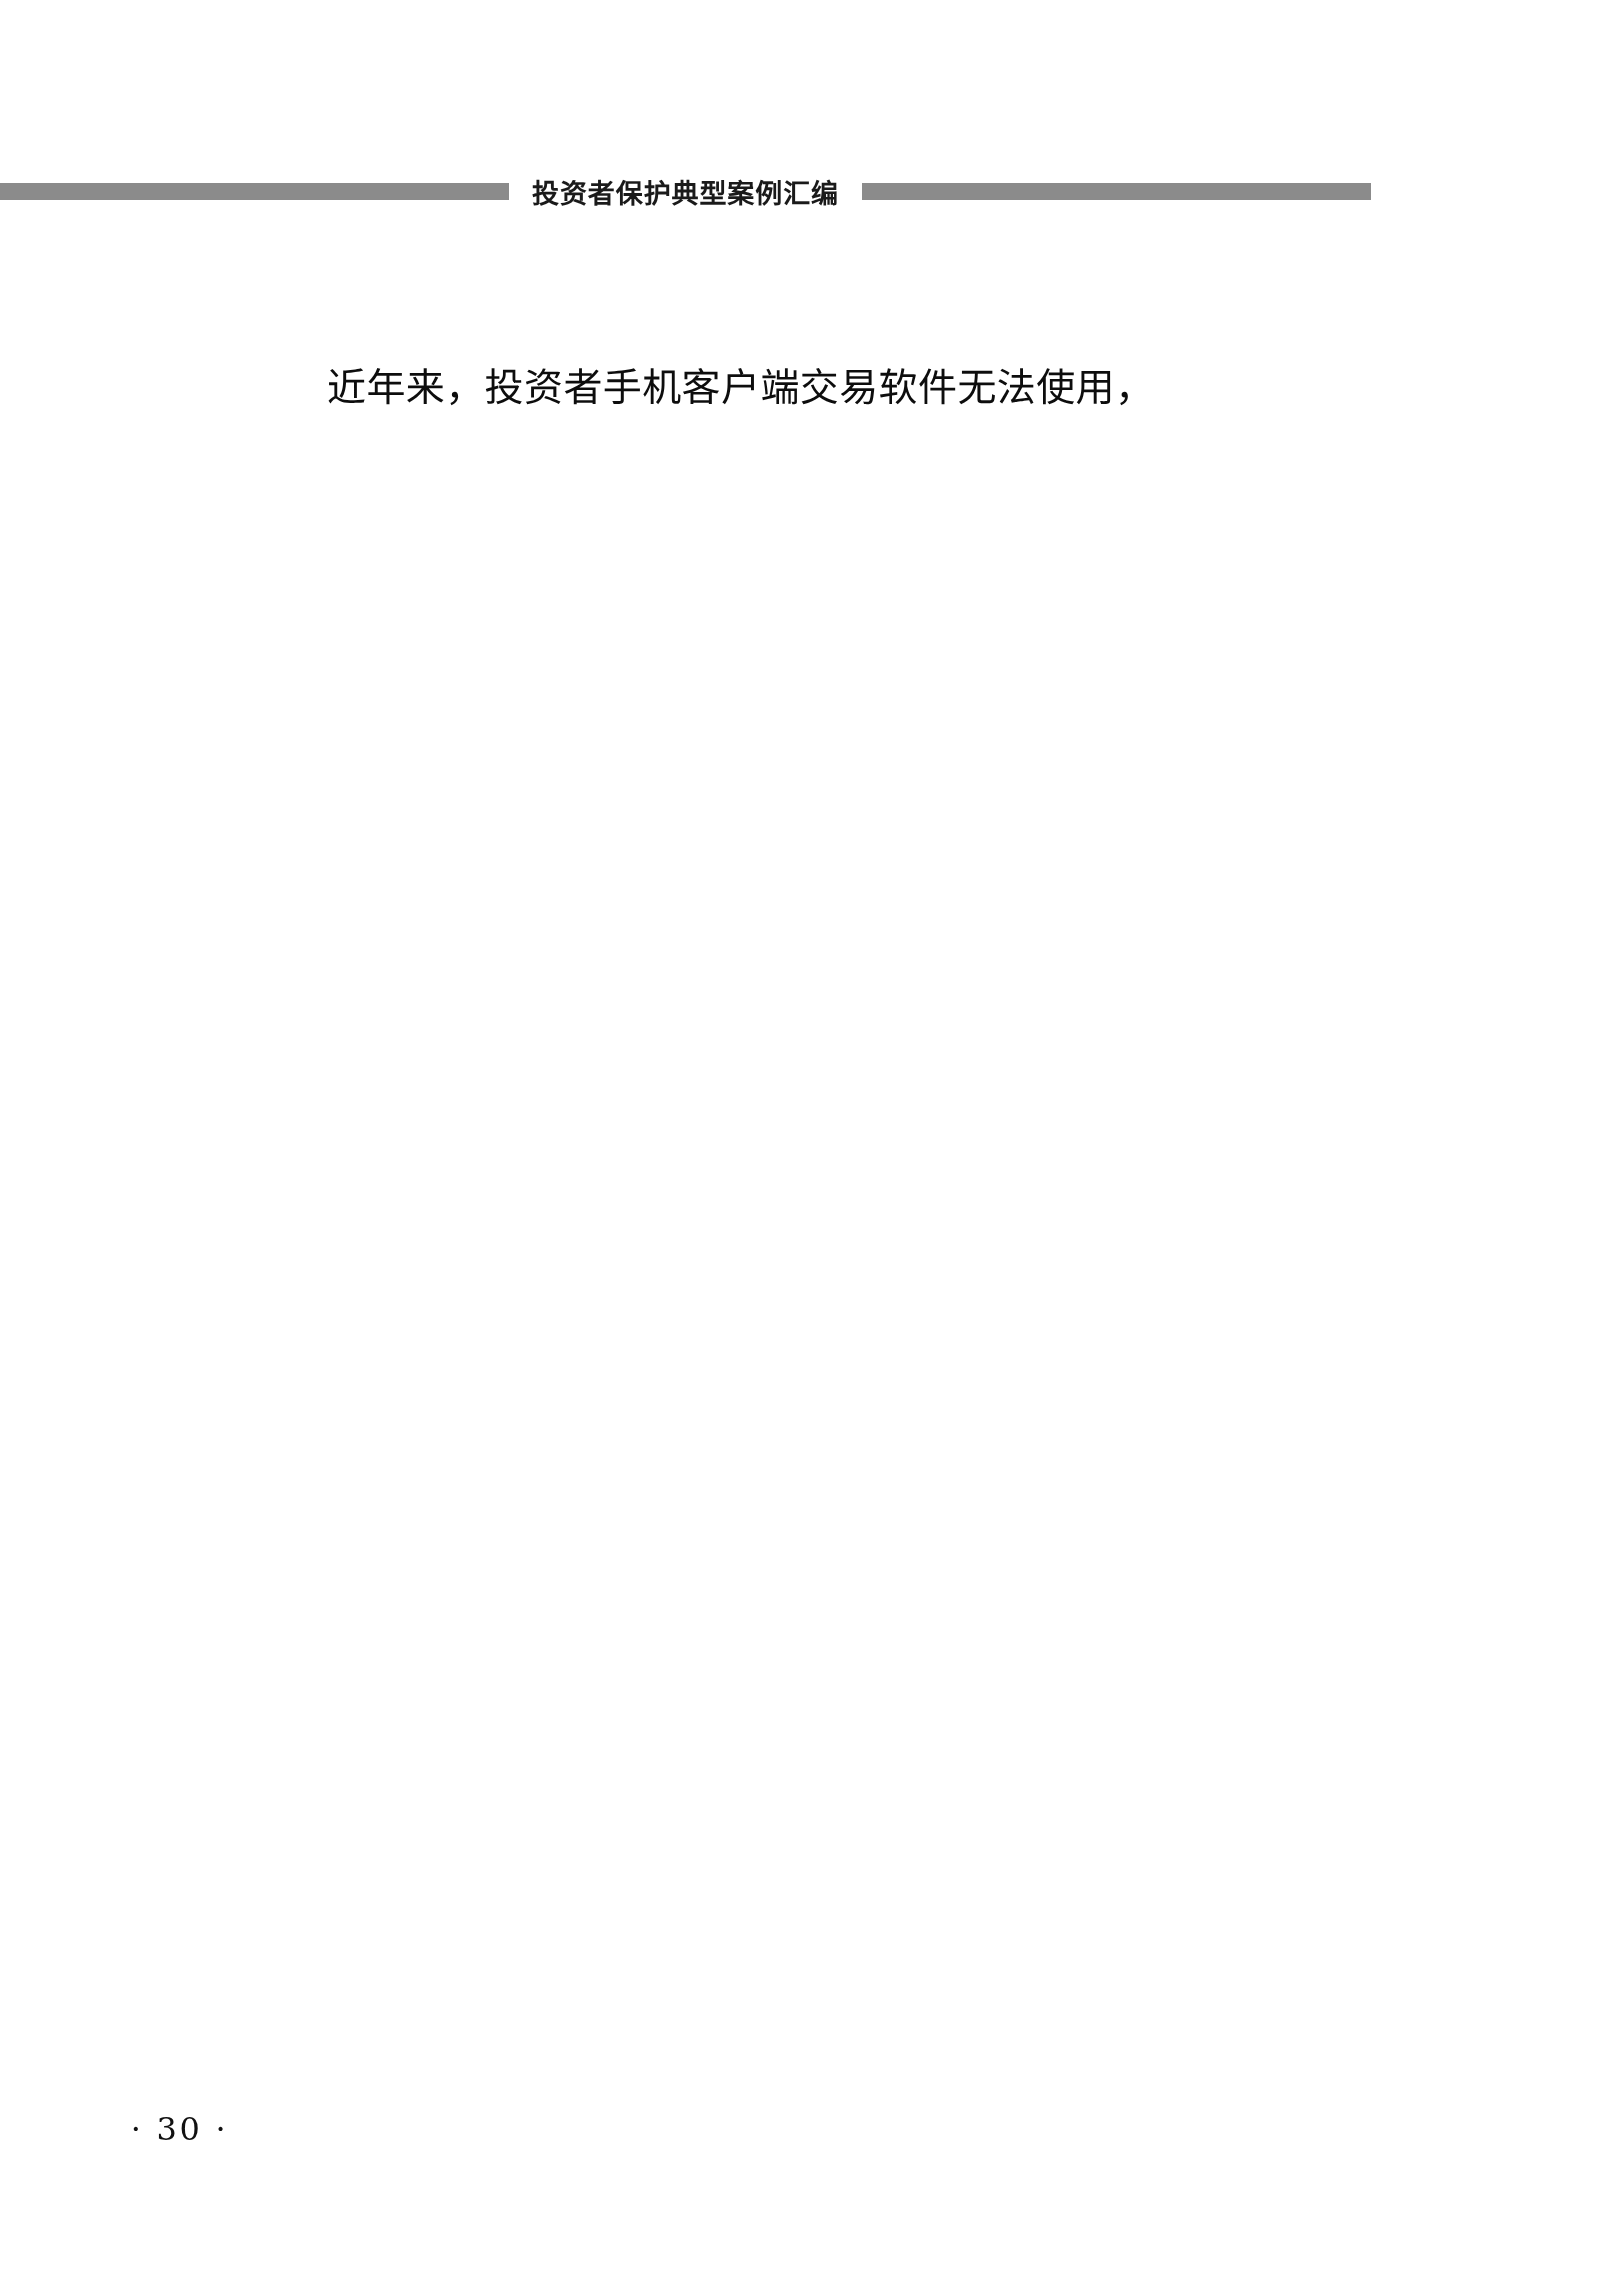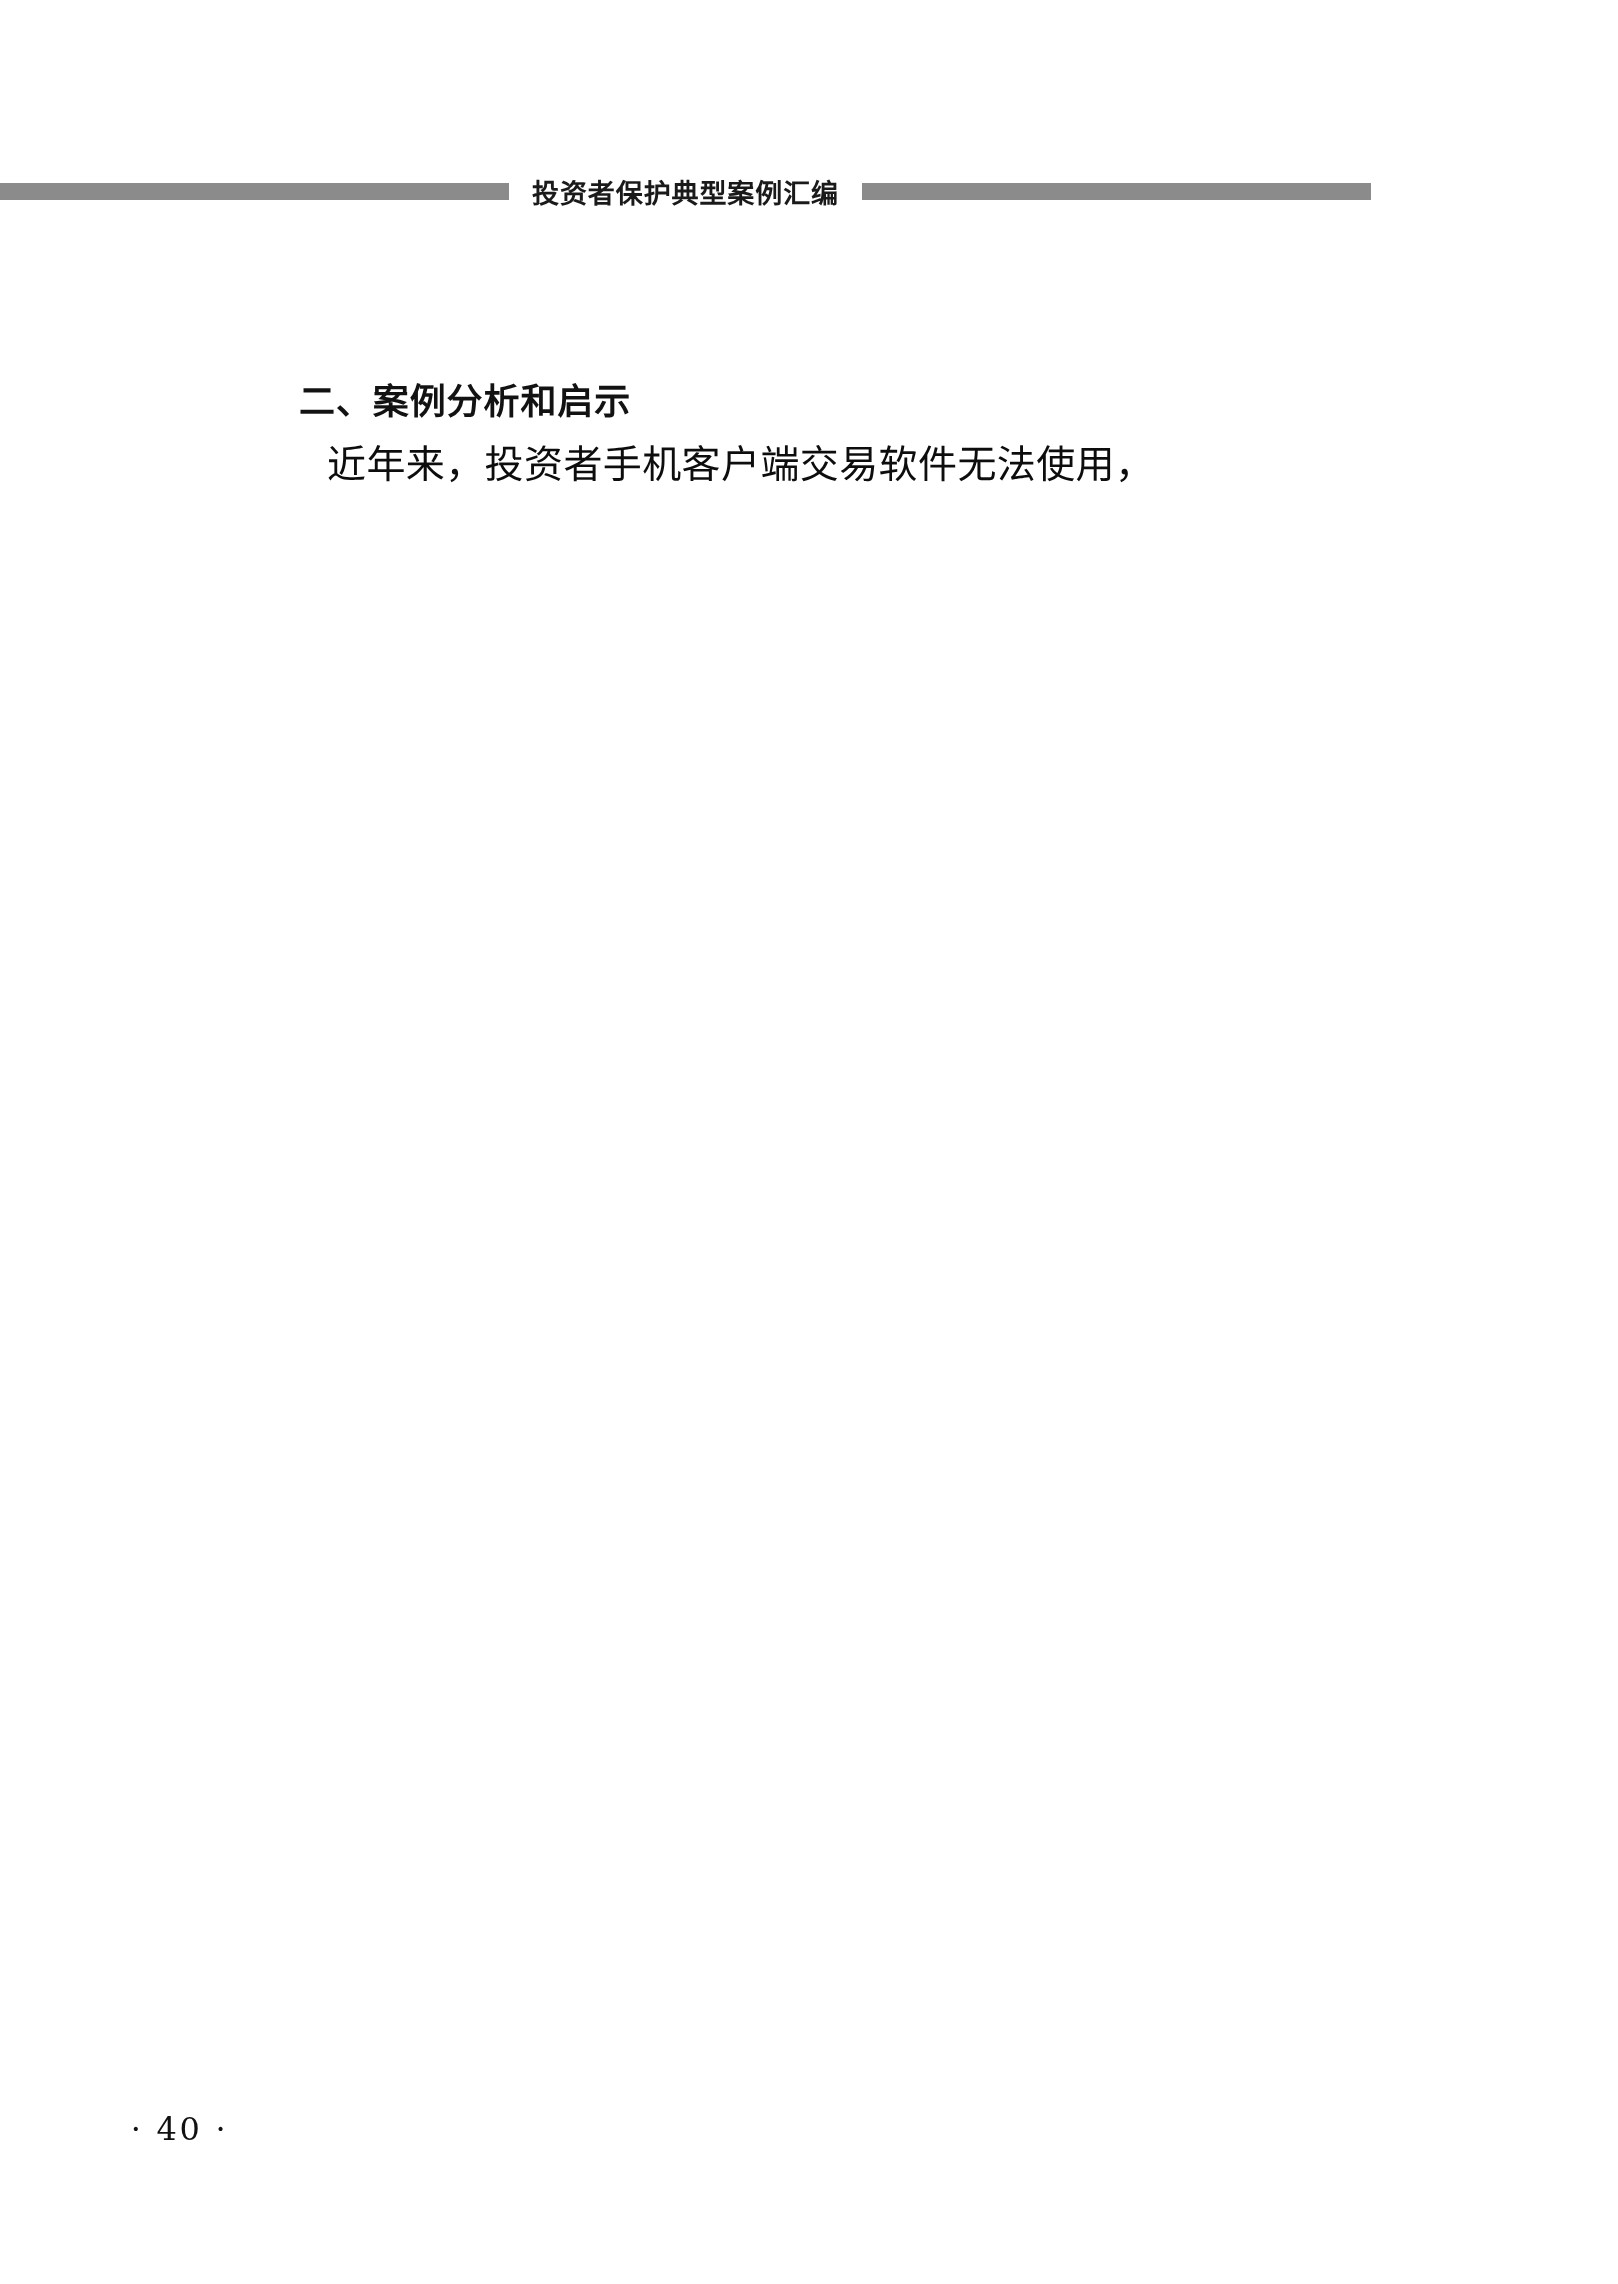--- a/index.html
+++ b/index.html
@@ -120,23 +120,22 @@
     <div class="header-rule left"></div>
     <div class="header-title">投资者保护典型案例汇编</div>
     <div class="header-rule right"></div>
   </div>
 
   <div class="content">
 
 
 
 
-    <h2 class="sub-title second">二、案例分析和启示</h2>
 
     <p class="para">近年来，投资者手机客户端交易软件无法使用，</p>
   </div>
 
   <div class="page-number">
-    <span class="pn-inner">· 40 ·</span>
+    <span class="pn-inner">· 30 ·</span>
   </div>
 
 </div>
 
 
 </body></html>

